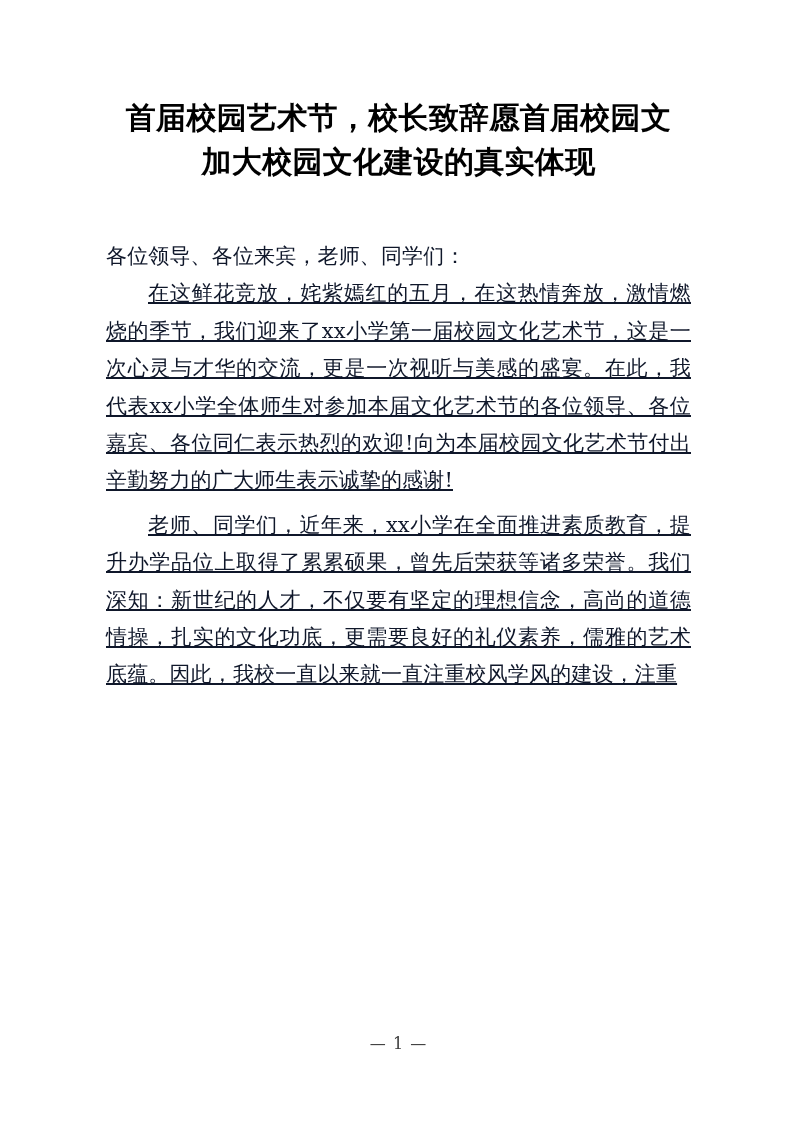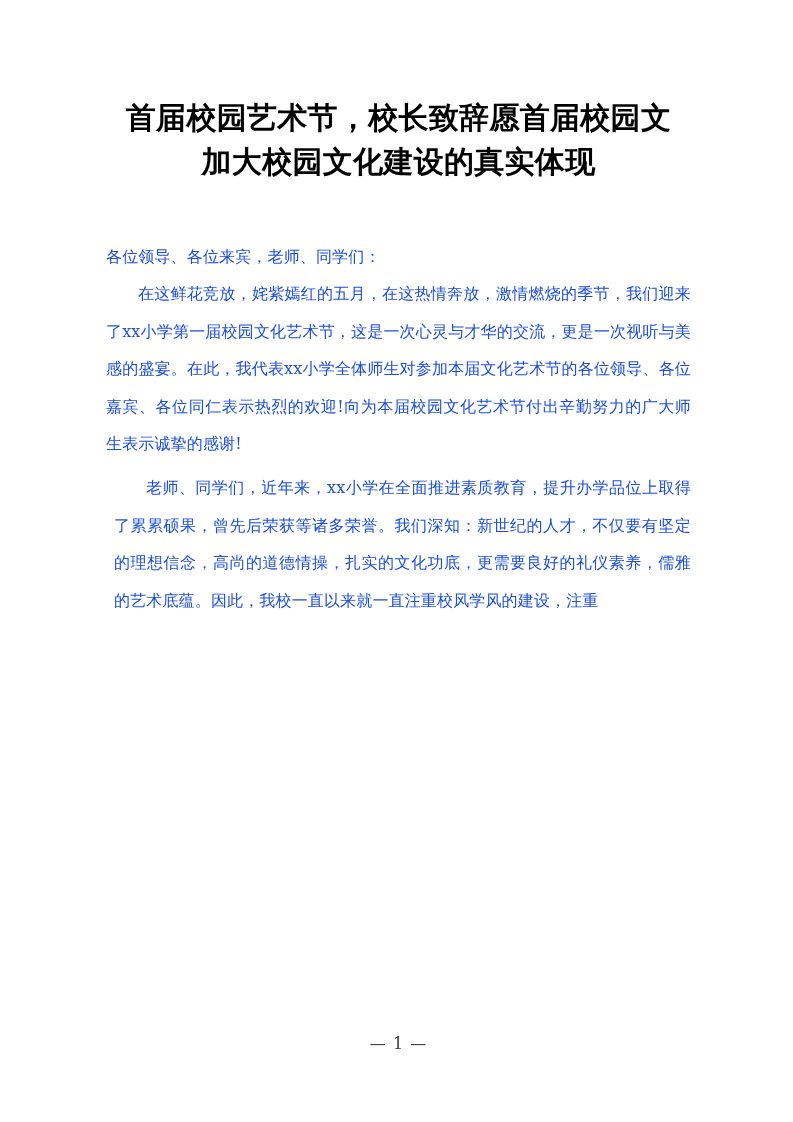--- a/index.html
+++ b/index.html
@@ -46,37 +46,37 @@
     margin: 0 0 0 0;
     padding: 0;
   }
 
   .title-spacer {
     height: 54px;
   }
 
   .para {
     font-family: "DejaVu Serif", "Liberation Serif", serif;
-    font-size: 16px;
+    font-size: 21px;
     line-height: 37.4px;
     text-align: justify;
     text-justify: inter-ideograph;
-    color: #1d4ed8;
+    color: #0f172a;
     margin: 0;
     padding: 0;
     letter-spacing: 0.15px;
   }
 
   .para + .para {
     margin-top: 0;
+    text-decoration: underline;
   }
 
   .para.gap-before {
     margin-top: 7px;
-    margin-left: 8px;
   }
 
   .para.indent {
     text-indent: 2em;
   }
 
   .footer {
     position: absolute;
     left: 106px;
     top: 1034px;

